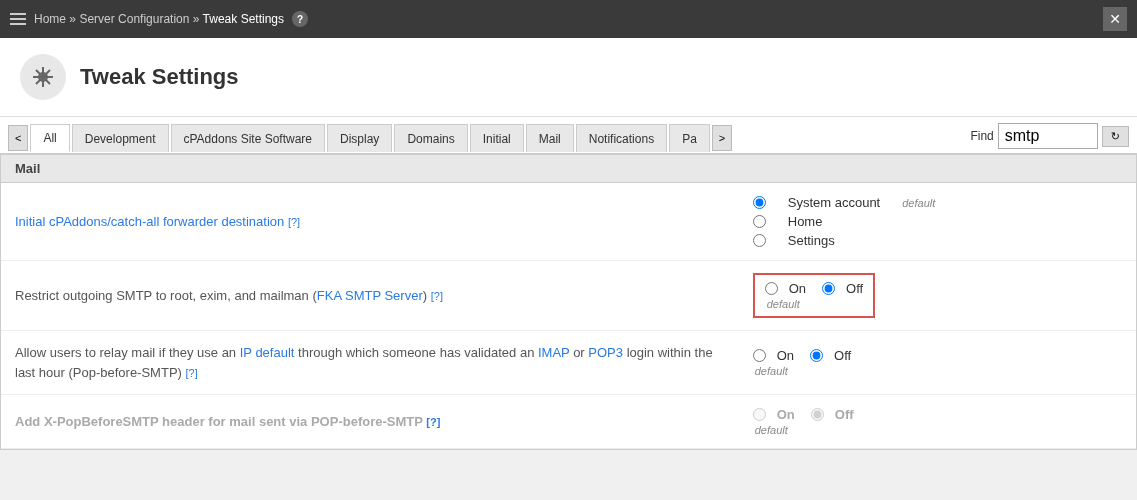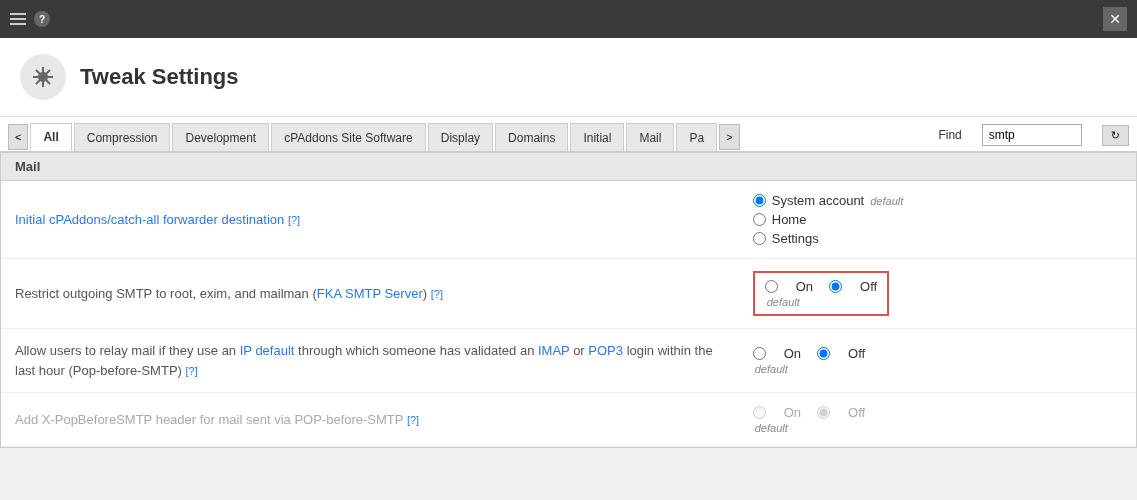--- a/index.html
+++ b/index.html
@@ -63,29 +63,29 @@
       cursor: pointer; font-size: 11px; height: 26px; display: flex; align-items: center;
     }
     .tab {
       padding: 5px 12px; border: 1px solid #ccc; border-bottom: none;
       cursor: pointer; background: #e8e8e8; font-size: 12px; height: 28px;
       display: flex; align-items: center; white-space: nowrap;
       color: #333;
     }
     .tab.active {
       background: #fff; border-bottom: 1px solid #fff;
-      font-weight: bold; color: #333;
+      font-weight: normal; color: #333;
     }
     .find-area {
-      margin-left: auto; display: flex; align-items: center; gap: 20px;
+      margin-left: auto; display: flex; align-items: center; gap: 4px;
       padding-bottom: 4px;
     }
     .find-label { font-size: 12px; color: #333; }
     .find-input {
-      border: 1px solid #aaa; padding: 3px 6px; font-size: 12px; width: 100px;
+      border: 1px solid #aaa; padding: 3px 6px; font-size: 16px; width: 100px;
     }
     .find-btn {
       background: #e0e0e0; border: 1px solid #bbb; padding: 3px 8px;
       cursor: pointer; font-size: 11px;
     }
     .section-header {
       background: #e8e8e8; padding: 6px 14px;
       font-weight: bold; font-size: 13px; color: #444;
       border-bottom: 1px solid #ccc;
     }
@@ -94,50 +94,57 @@
     .settings-table { width: 100%; border-collapse: collapse; }
     .settings-row { border-bottom: 1px solid #eee; }
     .settings-row td { padding: 12px 14px; vertical-align: middle; }
     .settings-label { width: 65%; color: #555; line-height: 1.5; }
     .settings-label a { color: #2a7ae2; text-decoration: none; }
     .settings-help { color: #2a7ae2; font-size: 11px; cursor: pointer; }
     .settings-control { width: 35%; text-align: left; }
 
     
     .radio-group { display: flex; flex-direction: column; gap: 4px; }
-    .radio-row { display: flex; align-items: center; gap: 6px; font-size: 13px; }
+    .radio-row { display: flex; align-items: center; gap: 22px; font-size: 13px; }
     .radio-row input[type=radio] { cursor: pointer; }
     .default-text { font-size: 11px; color: #888; font-style: italic; }
 
     .radio-inline-group { display: flex; align-items: flex-start; flex-direction: column; }
     .radio-inline-row { display: flex; align-items: center; gap: 16px; }
-    .radio-inline-item { display: flex; align-items: center; gap: 18px; }
+    .radio-inline-item { display: flex; align-items: center; gap: 11px; }
     .radio-default-text { font-size: 11px; color: #888; font-style: italic; padding-left: 2px; margin-top: 2px; }
 
     
     .highlight-box {
       border: 2px solid #d9534f;
       display: inline-block;
       padding: 6px 10px;
     }
 
     
-    .disabled-text { color: #aaa; }
+    .disabled-text { color: #aaa; font-weight: bold; }
     .inner-box { background: #fff; border: 1px solid #ccc; margin: 0; }
   </style>
 </head>
 <body>
 
 <div class="top-bar">
   <div class="top-bar-left">
     <div class="hamburger">
       <span></span>
         <span></span>
         <span></span>
     </div>
+    <span class="breadcrumb">
+      <a>Home</a>
+      <span>»</span>
+      <a>Server Configuration</a>
+      <span>»</span>
+      <span class="current">Tweak Settings</span>
+    </span>
     <span class="help-icon">?</span>
   </div>
   <div class="top-bar-right">
     <button class="close-btn">✕</button>
   </div>
 </div>
 
 <div class="page-header">
   <div class="page-icon">
     <svg width="28" height="28" viewBox="0 0 28 28">
@@ -147,27 +154,27 @@
       <line x1="21" y1="7" x2="7" y2="21" stroke="#666" stroke-width="2"></line>
       <circle cx="14" cy="14" r="4" fill="none" stroke="#666" stroke-width="2"></circle>
     </svg>
   </div>
   <h1 class="page-title">Tweak Settings</h1>
 </div>
 
 <div class="tabs-container">
   <button class="tab-prev-btn">&lt;</button>
   <div class="tab active">All</div>
-  <div class="tab">Compression</div>
   <div class="tab">Development</div>
   <div class="tab">cPAddons Site Software</div>
   <div class="tab">Display</div>
   <div class="tab">Domains</div>
   <div class="tab">Initial</div>
   <div class="tab">Mail</div>
+  <div class="tab">Notifications</div>
   <div class="tab">Pa</div>
   <button class="tab-next-btn">&gt;</button>
   <div class="find-area">
     <span class="find-label">Find</span>
     <input class="find-input" type="text" value="smtp" style="">
     <button class="find-btn">↻</button>
   </div>
 </div>
 
 <div class="inner-box">

